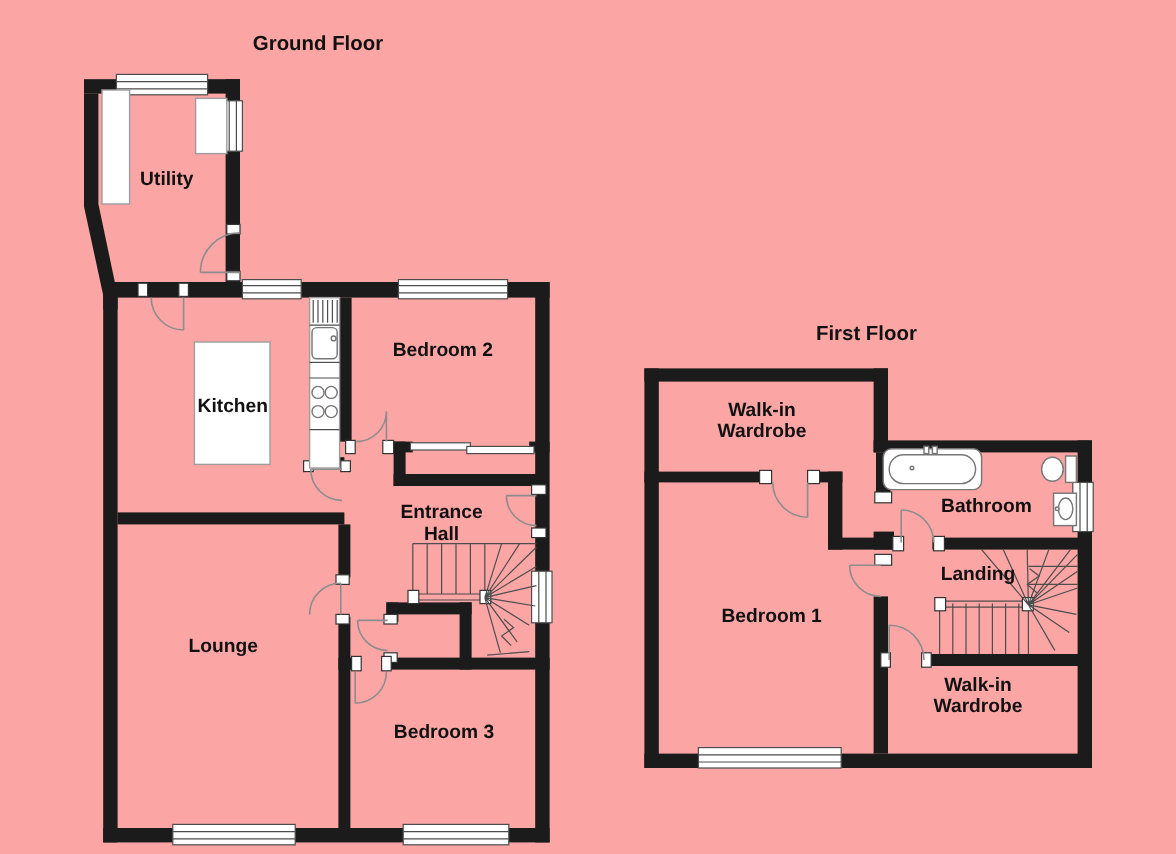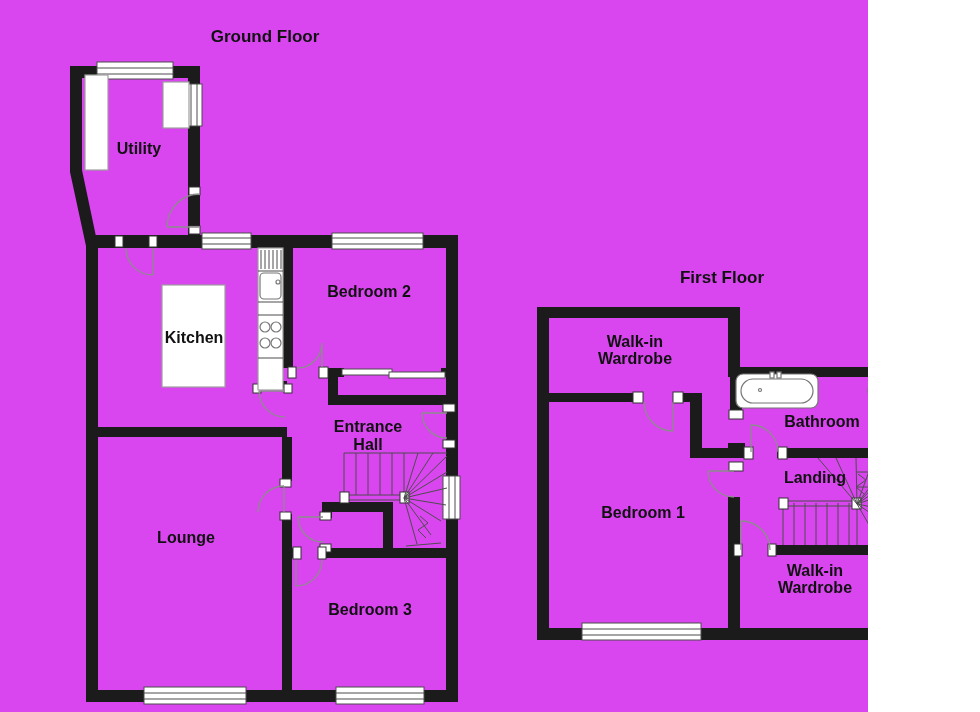--- a/index.html
+++ b/index.html
@@ -1,16 +1,16 @@
 <!DOCTYPE html>
 <html><head>
 <meta charset="utf-8">
 <style>
   html,body{margin:0;padding:0;background:#ffffff;}
-  .plan-canvas{position:relative;width:868px;height:712px;background:#d946ef;overflow:hidden;}
+  .plan-canvas{position:relative;width:980px;height:712px;background:#fca5a5;overflow:hidden;}
   svg{position:absolute;left:0;top:0;}
   text{font-family:"Liberation Sans","DejaVu Sans",sans-serif;font-weight:bold;fill:#111111;}
   .room-label{font-size:16px;}
   .floor-title{font-size:17px;}
   .wall{fill:#1b1b1b;stroke:none;}
   .jamb{fill:#ffffff;stroke:#333333;stroke-width:1;}
   .win{fill:#ffffff;stroke:#4d4d4d;stroke-width:1;}
   .winline{stroke:#4d4d4d;stroke-width:1;fill:none;}
   .door{stroke:#8c8c8c;stroke-width:1.3;fill:none;}
   .stair{stroke:#4d4d4d;stroke-width:1;fill:none;}

